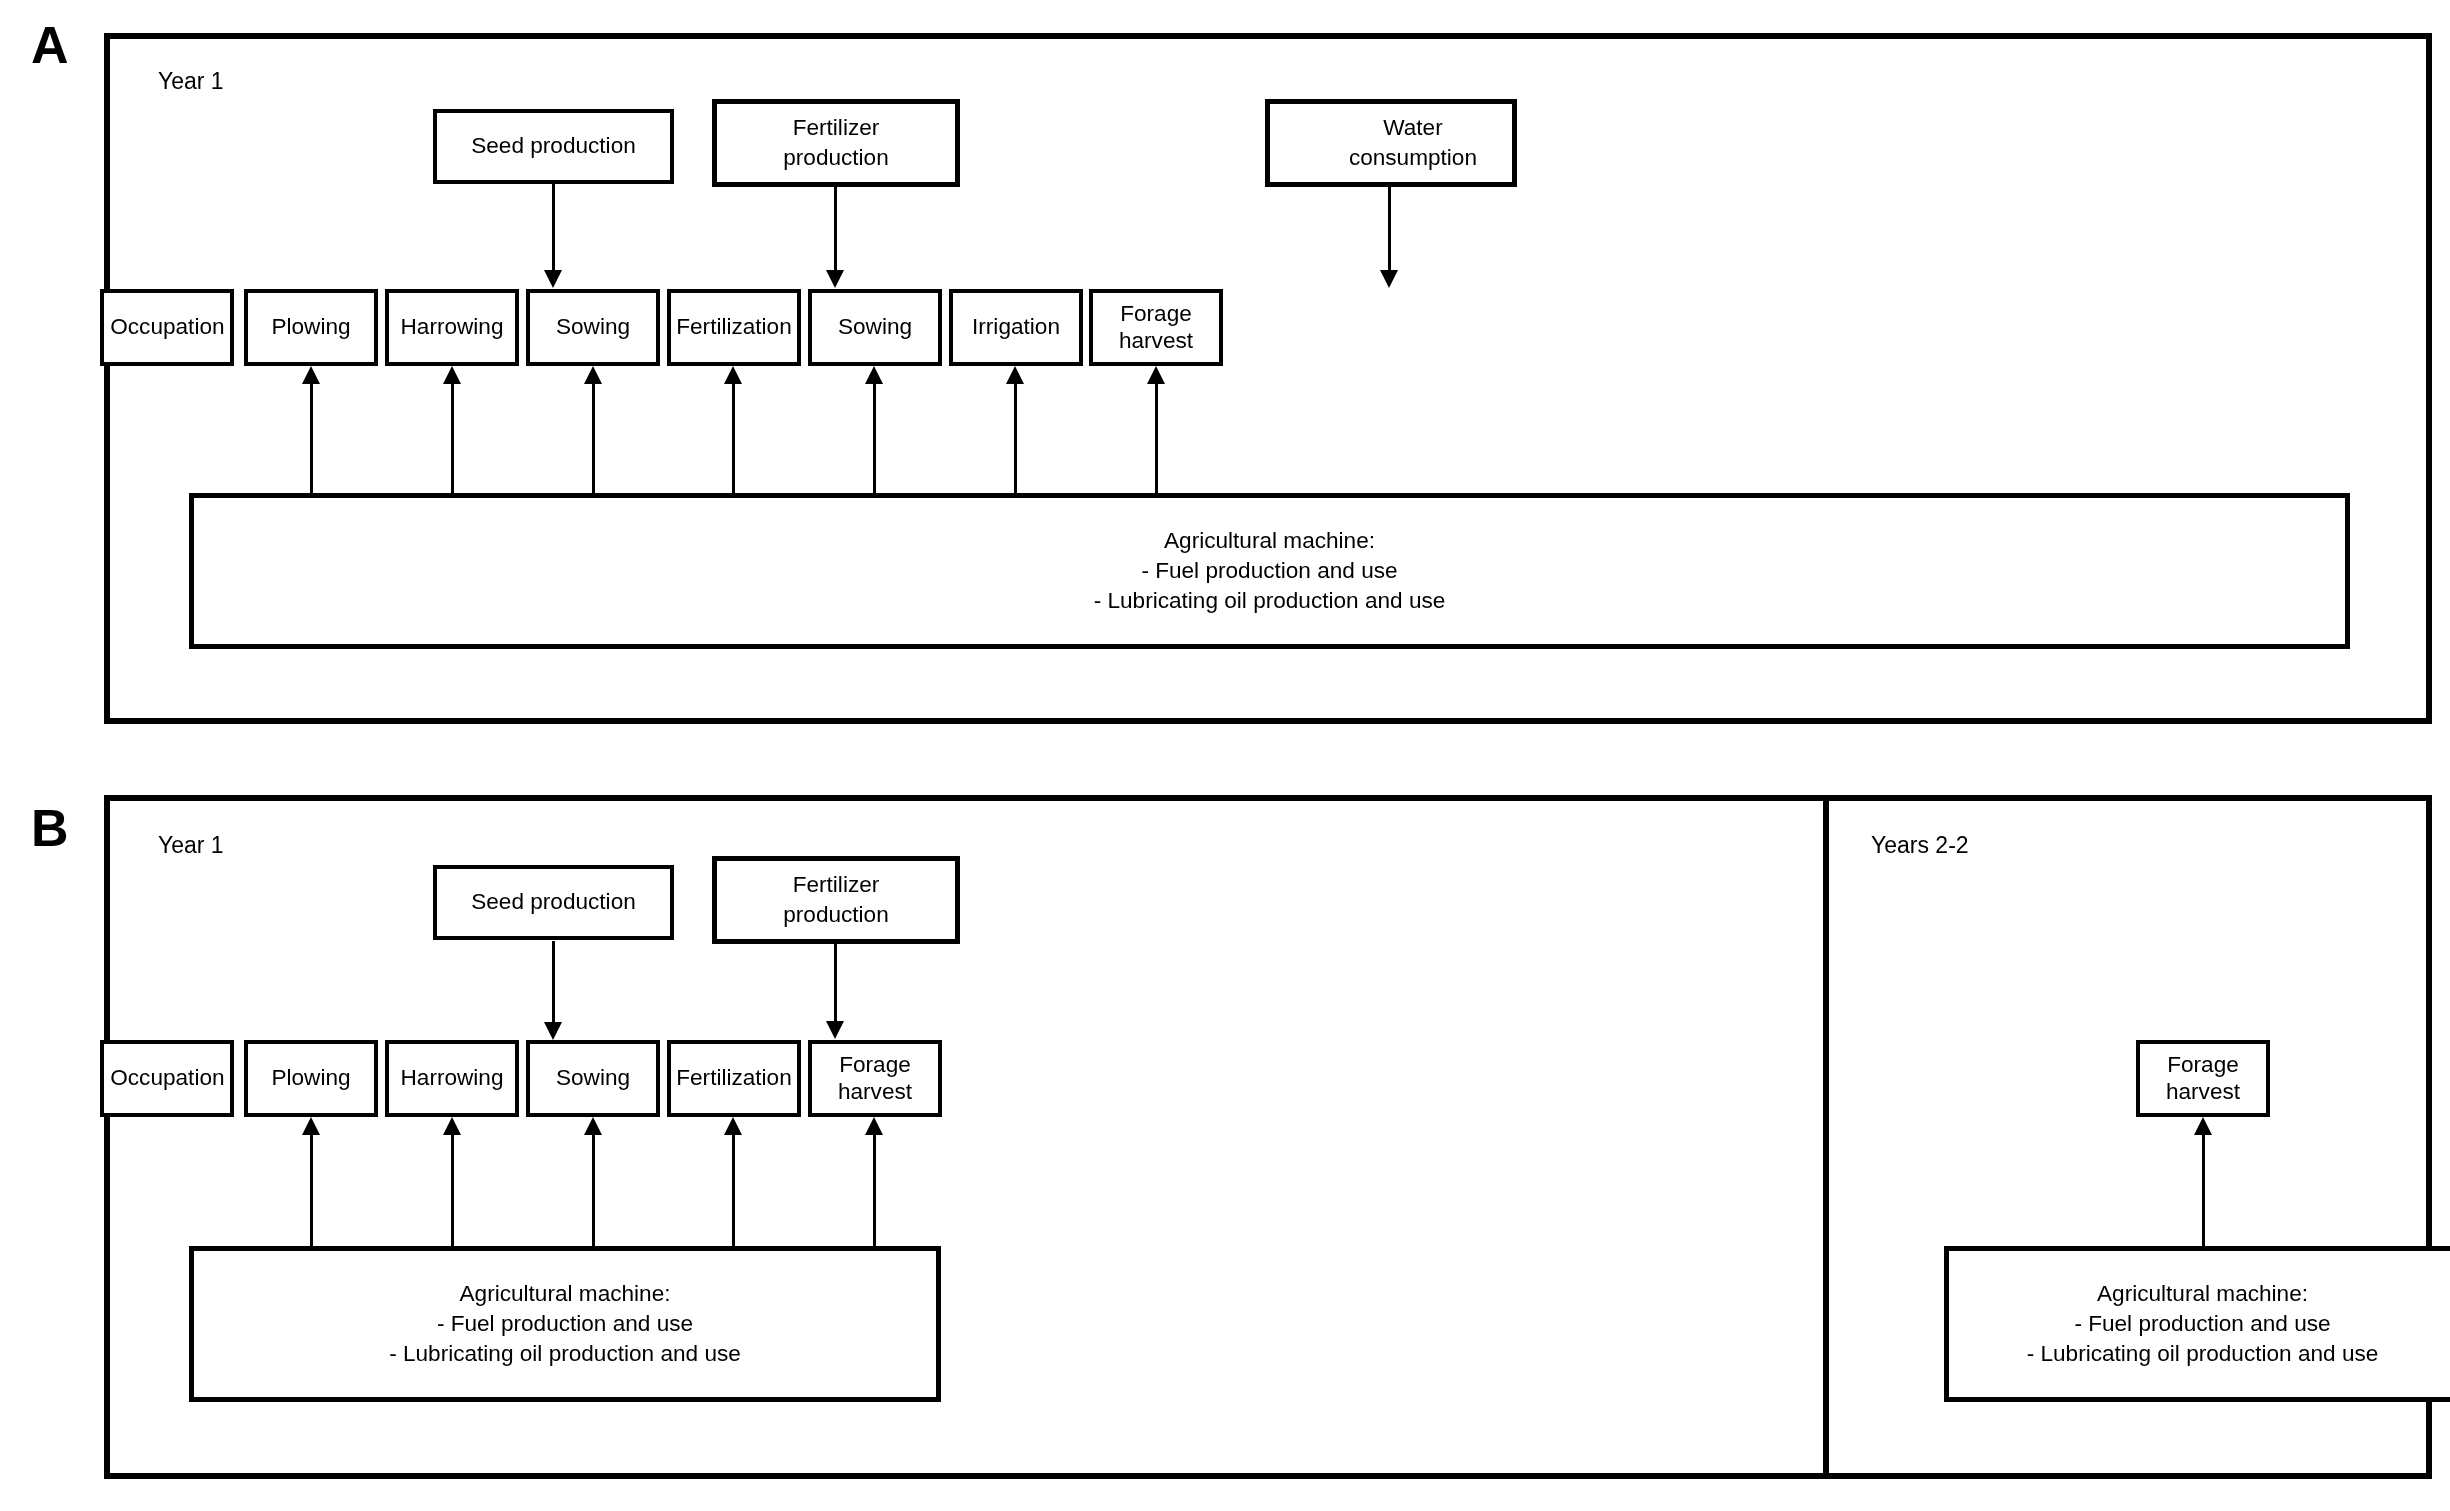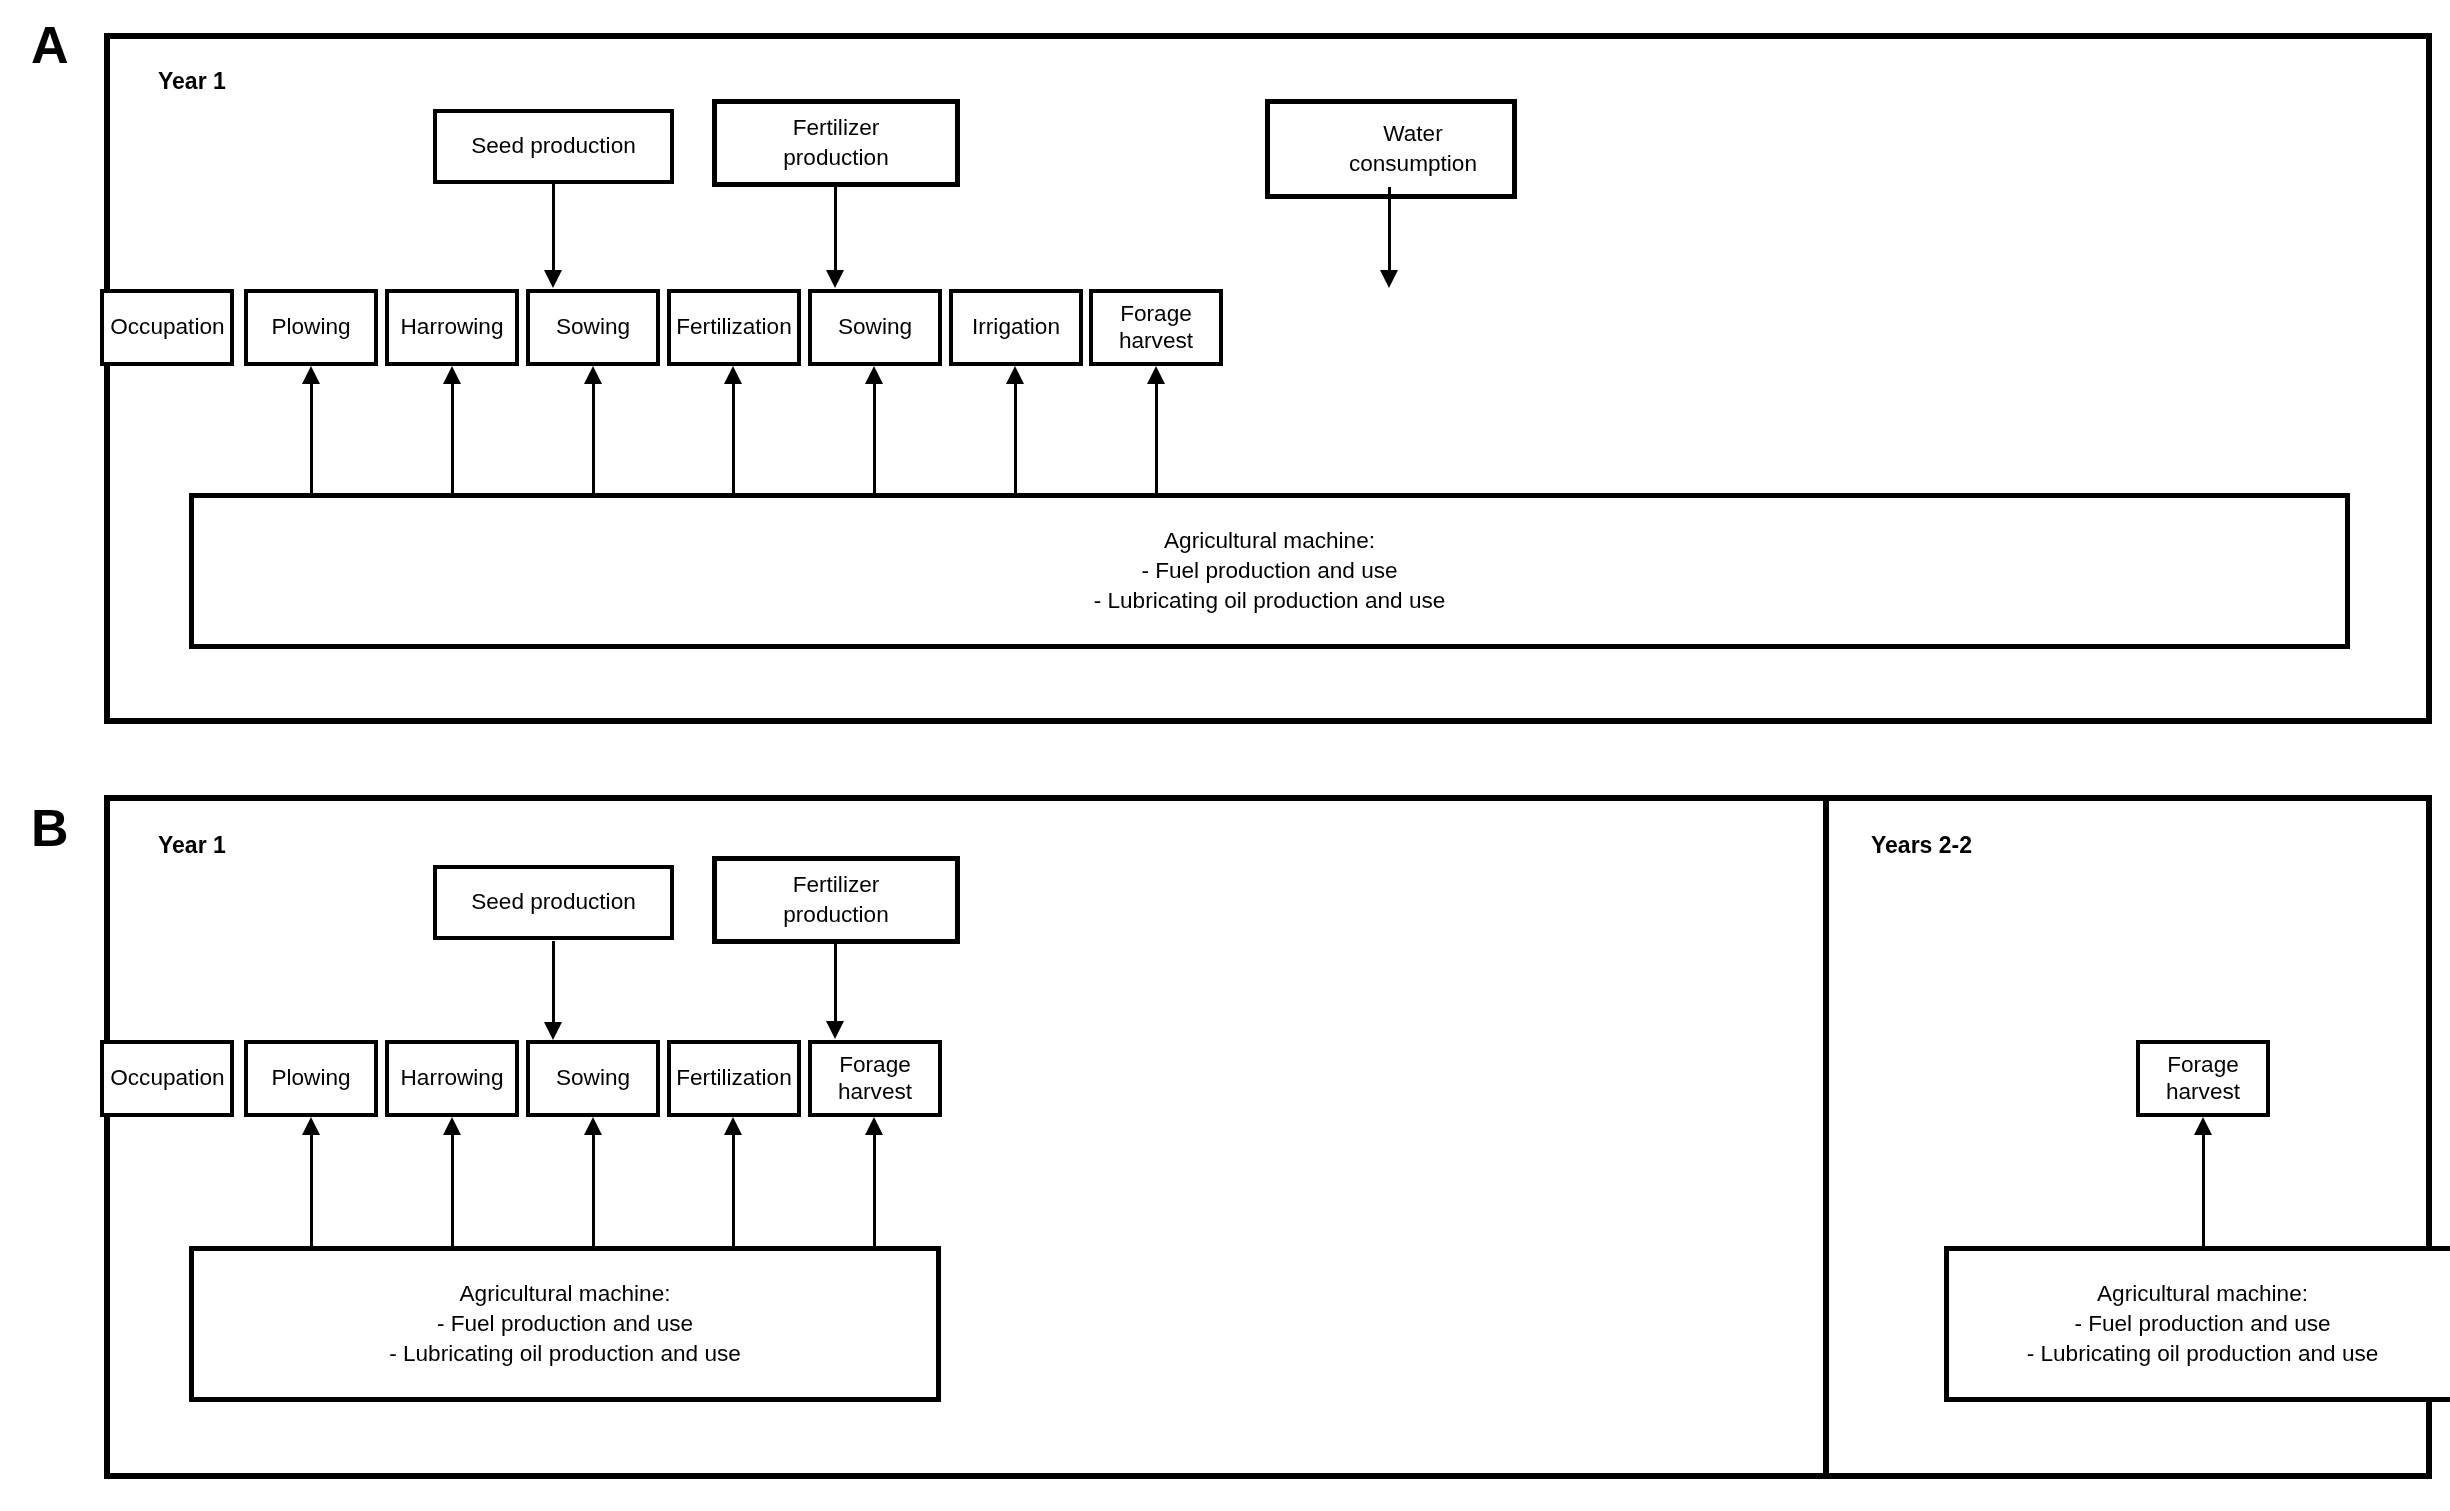--- a/index.html
+++ b/index.html
@@ -51,21 +51,21 @@
     background: #000;
     width: 6.2px;
     top: 0;
     bottom: 0;
   }
   #panel-b-divider { left: 1713px; }
 
   
   .year-label {
     position: absolute;
-    font-weight: bold;
+    font-weight: normal;
     font-size: 23px;
     line-height: 1;
     white-space: nowrap;
   }
 
   
   .box {
     position: absolute;
     box-sizing: border-box;
     border: 4.8px solid #000;
@@ -122,21 +122,21 @@
 
   <div class="panel" id="panel-a">
 
     <div class="year-label" style="left:48px; top:31px;">Year 1</div>
 
     <div class="box" style="left:323px; top:70px; width:241px; height:75px;">Seed production</div>
 
     <div class="box wide-note" style="left:602px; top:60px; width:248px; height:88px;">Fertilizer
 production</div>
 
-    <div class="box wide-note" style="left:1155px; top:60px; width:252px; height:100px;padding-left:48px;">Water
+    <div class="box wide-note" style="left:1155px; top:60px; width:252px; height:88px;padding-left:48px;">Water
 consumption</div>
 
     <div class="arrow down" style="left:442px; top:145px;">
       <div class="shaft" style="height:86px;"></div>
       <div class="head" style="top:86px;"></div>
     </div>
     <div class="arrow down" style="left:724px; top:148px;">
       <div class="shaft" style="height:83px;"></div>
       <div class="head" style="top:83px;"></div>
     </div>

